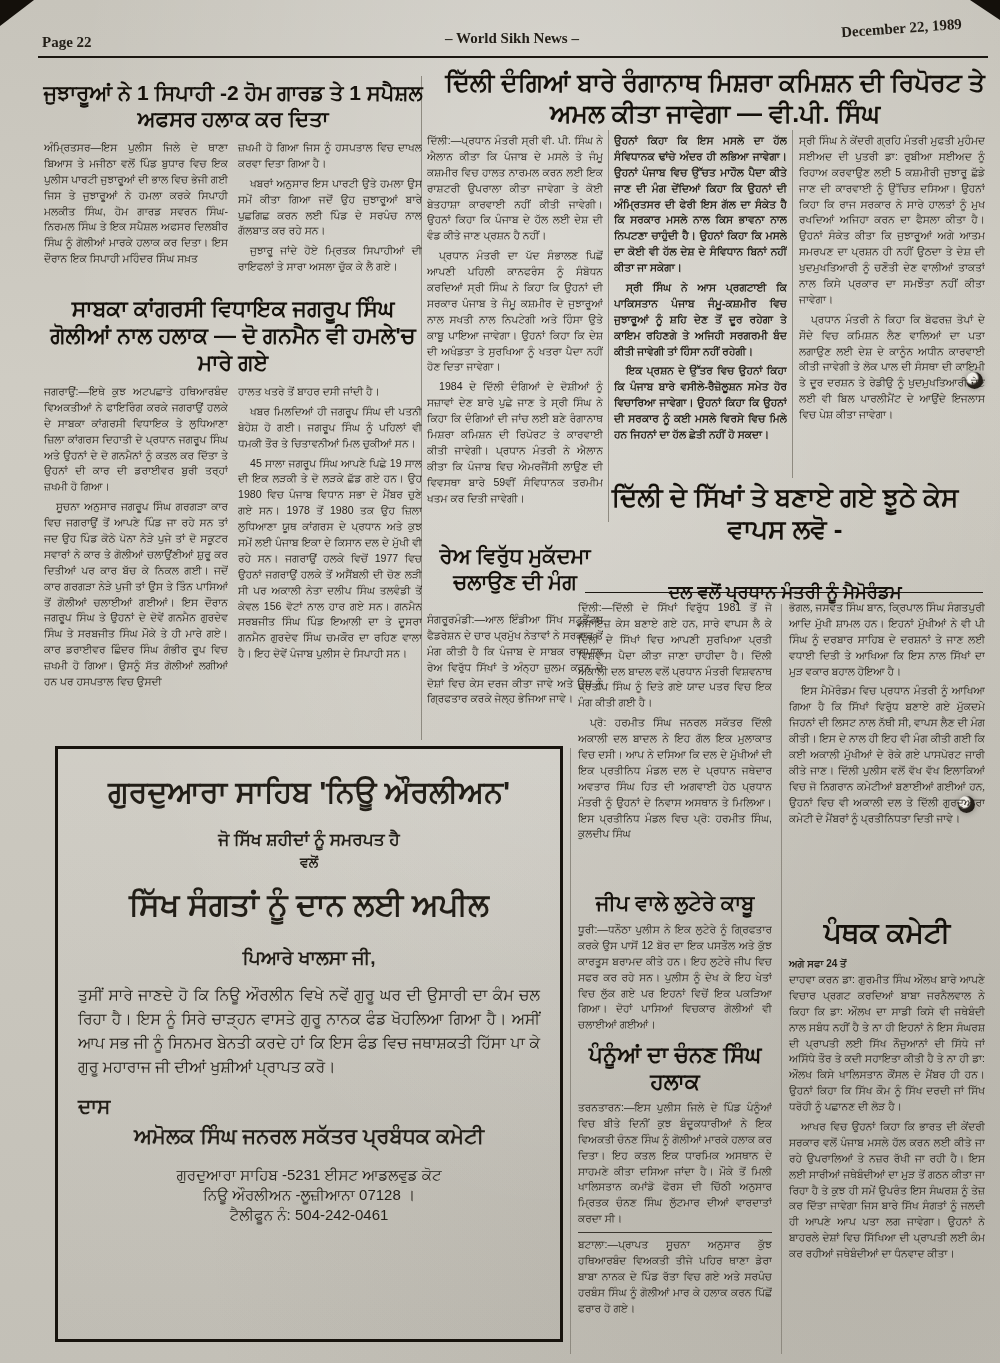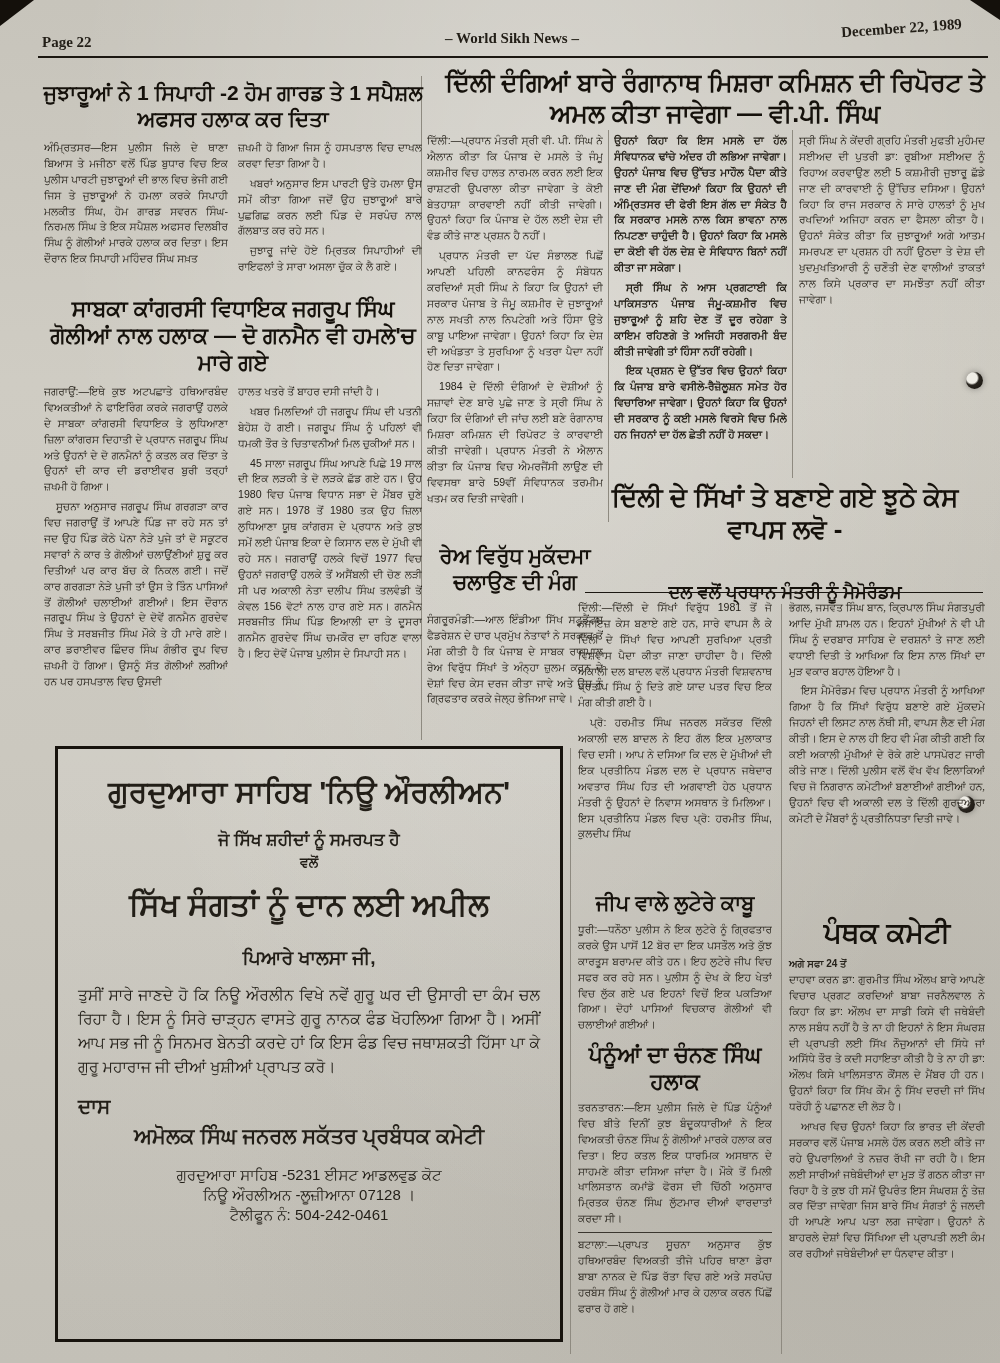--- a/index.html
+++ b/index.html
@@ -92,20 +92,21 @@
         <p>ਪ੍ਰਧਾਨ ਮੰਤਰੀ ਦਾ ਪੱਦ ਸੰਭਾਲਣ ਪਿਛੋਂ ਆਪਣੀ ਪਹਿਲੀ ਕਾਨਫਰੰਸ ਨੂੰ ਸੰਬੋਧਨ ਕਰਦਿਆਂ ਸ੍ਰੀ ਸਿੰਘ ਨੇ ਕਿਹਾ ਕਿ ਉਹਨਾਂ ਦੀ ਸਰਕਾਰ ਪੰਜਾਬ ਤੇ ਜੰਮੂ ਕਸ਼ਮੀਰ ਦੇ ਜੁਝਾਰੂਆਂ ਨਾਲ ਸਖਤੀ ਨਾਲ ਨਿਪਟੇਗੀ ਅਤੇ ਹਿੰਸਾ ਉਤੇ ਕਾਬੂ ਪਾਇਆ ਜਾਵੇਗਾ। ਉਹਨਾਂ ਕਿਹਾ ਕਿ ਦੇਸ਼ ਦੀ ਅਖੰਡਤਾ ਤੇ ਸੁਰਖਿਆ ਨੂੰ ਖਤਰਾ ਪੈਦਾ ਨਹੀਂ ਹੋਣ ਦਿਤਾ ਜਾਵੇਗਾ।</p>
         <p>1984 ਦੇ ਦਿੱਲੀ ਦੰਗਿਆਂ ਦੇ ਦੋਸ਼ੀਆਂ ਨੂੰ ਸਜ਼ਾਵਾਂ ਦੇਣ ਬਾਰੇ ਪੁਛੇ ਜਾਣ ਤੇ ਸ੍ਰੀ ਸਿੰਘ ਨੇ ਕਿਹਾ ਕਿ ਦੰਗਿਆਂ ਦੀ ਜਾਂਚ ਲਈ ਬਣੇ ਰੰਗਾਨਾਥ ਮਿਸ਼ਰਾ ਕਮਿਸ਼ਨ ਦੀ ਰਿਪੋਰਟ ਤੇ ਕਾਰਵਾਈ ਕੀਤੀ ਜਾਵੇਗੀ। ਪ੍ਰਧਾਨ ਮੰਤਰੀ ਨੇ ਐਲਾਨ ਕੀਤਾ ਕਿ ਪੰਜਾਬ ਵਿਚ ਐਮਰਜੈਂਸੀ ਲਾਉਣ ਦੀ ਵਿਵਸਥਾ ਬਾਰੇ 59ਵੀਂ ਸੰਵਿਧਾਨਕ ਤਰਮੀਮ ਖਤਮ ਕਰ ਦਿਤੀ ਜਾਵੇਗੀ।</p>
       </div>
     <div class="abs body-col" style="left:614px;top:133px;width:173px;height:344px;font-weight:bold;">
         <p class="noind">ਉਹਨਾਂ ਕਿਹਾ ਕਿ ਇਸ ਮਸਲੇ ਦਾ ਹੱਲ ਸੰਵਿਧਾਨਕ ਢਾਂਚੇ ਅੰਦਰ ਹੀ ਲਭਿਆ ਜਾਵੇਗਾ। ਉਹਨਾਂ ਪੰਜਾਬ ਵਿਚ ਉੱਚਤ ਮਾਹੌਲ ਪੈਦਾ ਕੀਤੇ ਜਾਣ ਦੀ ਮੰਗ ਦੇਂਦਿਆਂ ਕਿਹਾ ਕਿ ਉਹਨਾਂ ਦੀ ਅੰਮ੍ਰਿਤਸਰ ਦੀ ਫੇਰੀ ਇਸ ਗੱਲ ਦਾ ਸੰਕੇਤ ਹੈ ਕਿ ਸਰਕਾਰ ਮਸਲੇ ਨਾਲ ਕਿਸ ਭਾਵਨਾ ਨਾਲ ਨਿਪਟਣਾ ਚਾਹੁੰਦੀ ਹੈ। ਉਹਨਾਂ ਕਿਹਾ ਕਿ ਮਸਲੇ ਦਾ ਕੋਈ ਵੀ ਹੱਲ ਦੇਸ਼ ਦੇ ਸੰਵਿਧਾਨ ਬਿਨਾਂ ਨਹੀਂ ਕੀਤਾ ਜਾ ਸਕੇਗਾ।</p>
         <p>ਸ੍ਰੀ ਸਿੰਘ ਨੇ ਆਸ ਪ੍ਰਗਟਾਈ ਕਿ ਪਾਕਿਸਤਾਨ ਪੰਜਾਬ ਜੰਮੂ-ਕਸ਼ਮੀਰ ਵਿਚ ਜੁਝਾਰੂਆਂ ਨੂੰ ਸ਼ਹਿ ਦੇਣ ਤੋਂ ਦੂਰ ਰਹੇਗਾ ਤੇ ਕਾਇਮ ਰਹਿਣਗੇ ਤੇ ਅਜਿਹੀ ਸਰਗਰਮੀ ਬੰਦ ਕੀਤੀ ਜਾਵੇਗੀ ਤਾਂ ਹਿੰਸਾ ਨਹੀਂ ਰਹੇਗੀ।</p>
         <p>ਇਕ ਪ੍ਰਸ਼ਨ ਦੇ ਉੱਤਰ ਵਿਚ ਉਹਨਾਂ ਕਿਹਾ ਕਿ ਪੰਜਾਬ ਬਾਰੇ ਵਸੀਲੇ-ਰੈਜ਼ੋਲੂਸ਼ਨ ਸਮੇਤ ਹੋਰ ਵਿਚਾਰਿਆ ਜਾਵੇਗਾ। ਉਹਨਾਂ ਕਿਹਾ ਕਿ ਉਹਨਾਂ ਦੀ ਸਰਕਾਰ ਨੂੰ ਕਈ ਮਸਲੇ ਵਿਰਸੇ ਵਿਚ ਮਿਲੇ ਹਨ ਜਿਹਨਾਂ ਦਾ ਹੱਲ ਛੇਤੀ ਨਹੀਂ ਹੋ ਸਕਦਾ।</p>
       </div>
     <div class="abs body-col" style="left:799px;top:133px;width:186px;height:344px;">
         <p class="noind">ਸ੍ਰੀ ਸਿੰਘ ਨੇ ਕੇਂਦਰੀ ਗ੍ਰਹਿ ਮੰਤਰੀ ਮੁਫਤੀ ਮੁਹੰਮਦ ਸਈਅਦ ਦੀ ਪੁਤਰੀ ਡਾ: ਰੁਬੀਆ ਸਈਅਦ ਨੂੰ ਰਿਹਾਅ ਕਰਵਾਉਣ ਲਈ 5 ਕਸ਼ਮੀਰੀ ਜੁਝਾਰੂ ਛੱਡੇ ਜਾਣ ਦੀ ਕਾਰਵਾਈ ਨੂੰ ਉੱਚਿਤ ਦਸਿਆ। ਉਹਨਾਂ ਕਿਹਾ ਕਿ ਰਾਜ ਸਰਕਾਰ ਨੇ ਸਾਰੇ ਹਾਲਤਾਂ ਨੂੰ ਮੁਖ ਰਖਦਿਆਂ ਅਜਿਹਾ ਕਰਨ ਦਾ ਫੈਸਲਾ ਕੀਤਾ ਹੈ। ਉਹਨਾਂ ਸੰਕੇਤ ਕੀਤਾ ਕਿ ਜੁਝਾਰੂਆਂ ਅਗੇ ਆਤਮ ਸਮਰਪਣ ਦਾ ਪ੍ਰਸ਼ਨ ਹੀ ਨਹੀਂ ਉਠਦਾ ਤੇ ਦੇਸ਼ ਦੀ ਖੁਦਮੁਖਤਿਆਰੀ ਨੂੰ ਚਣੌਤੀ ਦੇਣ ਵਾਲੀਆਂ ਤਾਕਤਾਂ ਨਾਲ ਕਿਸੇ ਪ੍ਰਕਾਰ ਦਾ ਸਮਝੌਤਾ ਨਹੀਂ ਕੀਤਾ ਜਾਵੇਗਾ।</p>
+        <p>ਪ੍ਰਧਾਨ ਮੰਤਰੀ ਨੇ ਕਿਹਾ ਕਿ ਬੋਫਰਜ਼ ਤੋਪਾਂ ਦੇ ਸੌਦੇ ਵਿਚ ਕਮਿਸ਼ਨ ਲੈਣ ਵਾਲਿਆਂ ਦਾ ਪਤਾ ਲਗਾਉਣ ਲਈ ਦੇਸ਼ ਦੇ ਕਾਨੂੰਨ ਅਧੀਨ ਕਾਰਵਾਈ ਕੀਤੀ ਜਾਵੇਗੀ ਤੇ ਲੋਕ ਪਾਲ ਦੀ ਸੰਸਥਾ ਦੀ ਕਾਇਮੀ ਤੇ ਦੂਰ ਦਰਸ਼ਨ ਤੇ ਰੇਡੀਉ ਨੂੰ ਖੁਦਮੁਖਤਿਆਰੀ ਦੇਣ ਲਈ ਵੀ ਬਿਲ ਪਾਰਲੀਮੈਂਟ ਦੇ ਆਉਂਦੇ ਇਜਲਾਸ ਵਿਚ ਪੇਸ਼ ਕੀਤਾ ਜਾਵੇਗਾ।</p>
       </div>
   </section>
 
   <section>
     <h2 class="abs art-head" style="left:427px;top:543px;width:176px;font-size:21px;margin:0;">ਰੇਅ ਵਿਰੁੱਧ ਮੁਕੱਦਮਾ ਚਲਾਉਣ ਦੀ ਮੰਗ</h2>
     <div class="abs body-col" style="left:427px;top:612px;width:176px;height:128px;">ਸੰਗਰੂਰਮੰਡੀ:—ਆਲ ਇੰਡੀਆ ਸਿੱਖ ਸਟੂਡੈਂਟਸ ਫੈਡਰੇਸ਼ਨ ਦੇ ਚਾਰ ਪ੍ਰਮੁੱਖ ਨੇਤਾਵਾਂ ਨੇ ਸਰਕਾਰ ਤੋਂ ਮੰਗ ਕੀਤੀ ਹੈ ਕਿ ਪੰਜਾਬ ਦੇ ਸਾਬਕ ਰਾਜਪਾਲ ਰੇਅ ਵਿਰੁੱਧ ਸਿੱਖਾਂ ਤੇ ਅੰਨ੍ਹਾ ਜ਼ੁਲਮ ਕਰਨ ਦੇ ਦੋਸ਼ਾਂ ਵਿਚ ਕੇਸ ਦਰਜ ਕੀਤਾ ਜਾਵੇ ਅਤੇ ਉਸ ਨੂੰ ਗ੍ਰਿਫਤਾਰ ਕਰਕੇ ਜੇਲ੍ਹ ਭੇਜਿਆ ਜਾਵੇ।</div>
   </section>
 
   <section>
     <h1 class="abs art-head" style="left:585px;top:482px;width:400px;font-size:26px;margin:0;">ਦਿੱਲੀ ਦੇ ਸਿੱਖਾਂ ਤੇ ਬਣਾਏ ਗਏ ਝੂਠੇ ਕੇਸ ਵਾਪਸ ਲਵੋ -</h1>

